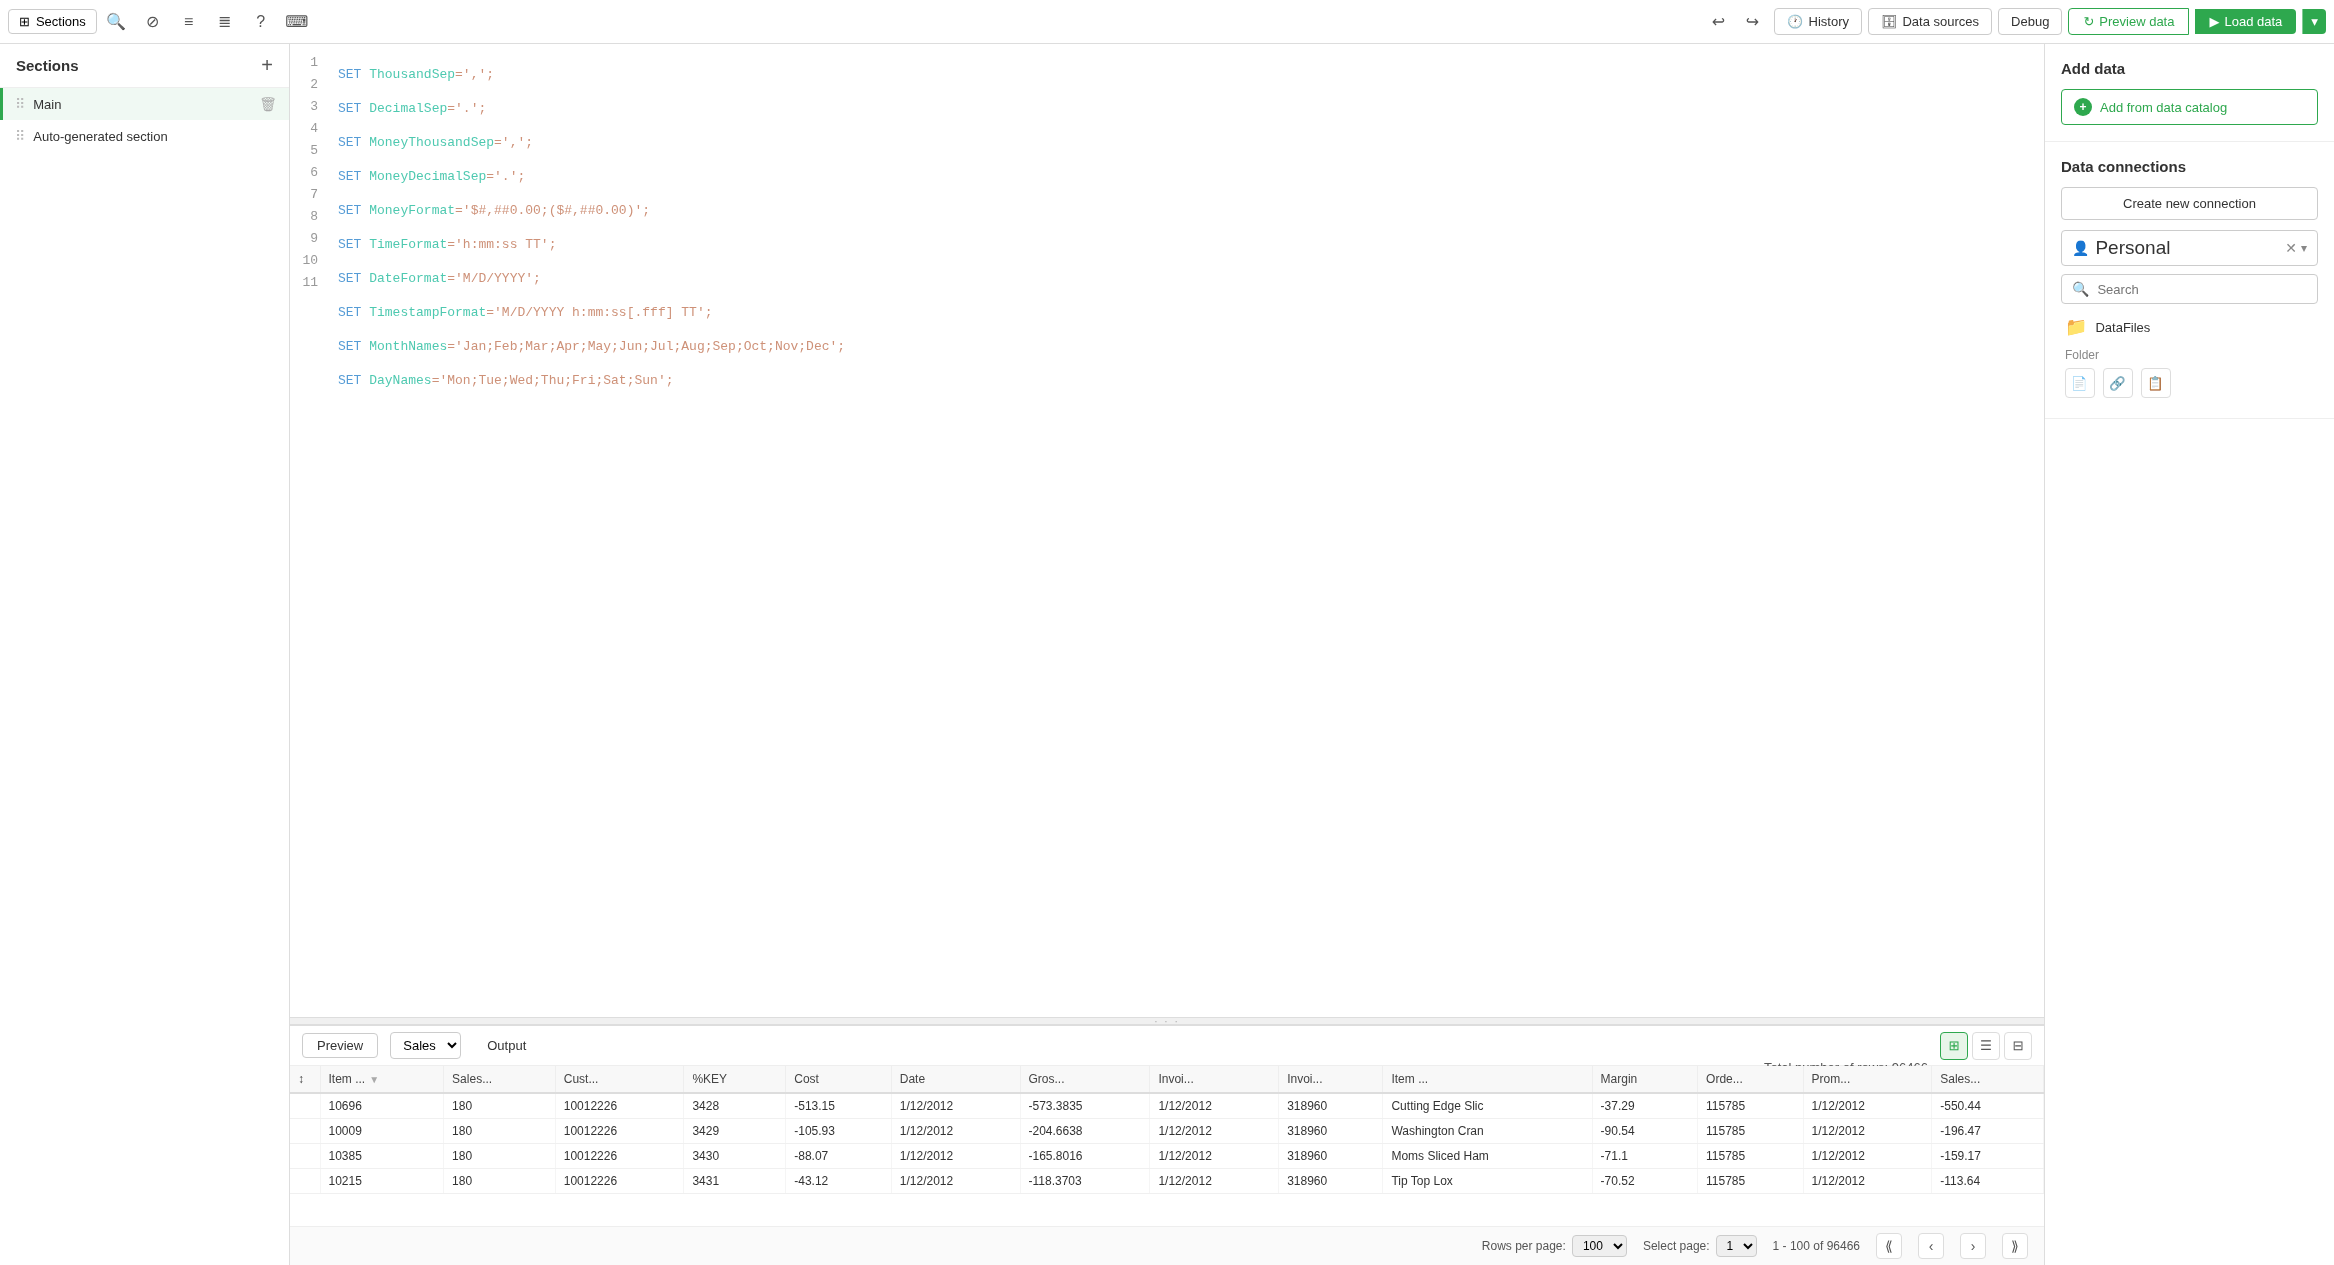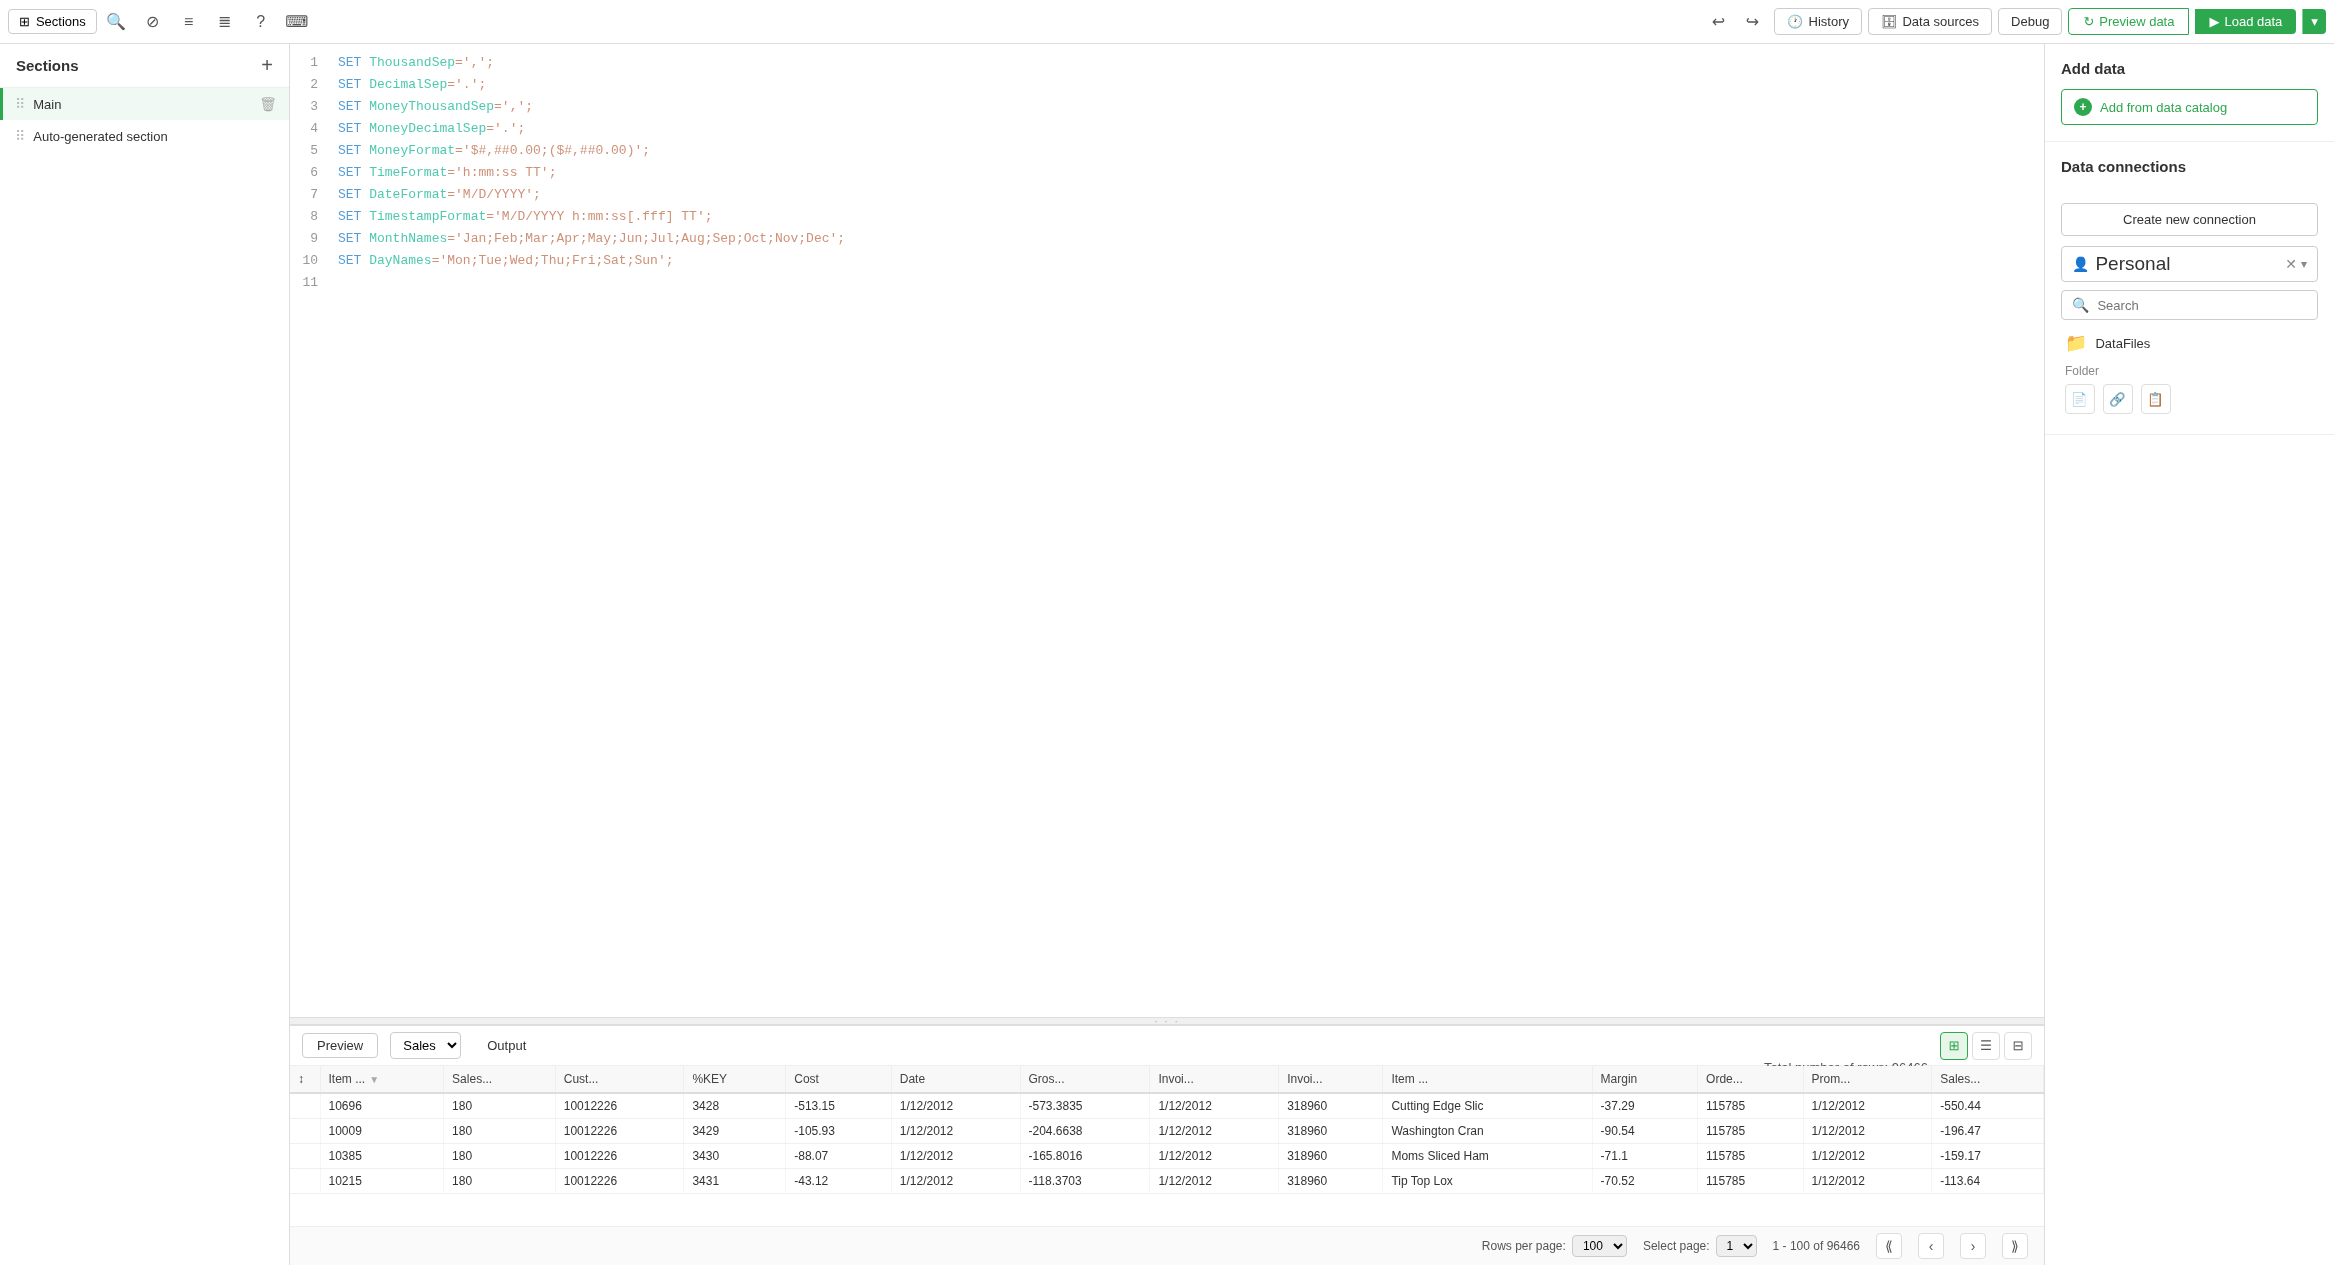--- a/index.html
+++ b/index.html
@@ -93,21 +93,21 @@
       line-height: 22px; text-align: right; user-select: none; min-width: 40px; background: #fff;
     }
     .line-numbers div { height: 22px; }
     .code-content {
       flex: 1; font-family: 'Courier New', monospace; font-size: 13px; line-height: 22px;
       padding: 0 8px; white-space: pre; color: #333;
     }
     .code-content .kw { color: #569cd6; }
     .code-content .var { color: #4ec9b0; }
     .code-content .str { color: #ce9178; }
-    .code-content .line { height: 22px; }
+    .code-content .line { height: 22px; margin-top: 12px; }
 
     
     .resize-handle-h {
       height: 8px; background: #f0f0f0; cursor: row-resize; display: flex; align-items: center; justify-content: center;
       border-top: 1px solid #ddd; border-bottom: 1px solid #ddd; flex-shrink: 0;
     }
     .resize-dots { color: #aaa; font-size: 10px; letter-spacing: 2px; }
 
     
     .right-panel {
@@ -117,21 +117,21 @@
     .right-panel-title { font-size: 15px; font-weight: 600; color: #333; margin-bottom: 12px; }
     .add-from-catalog-btn {
       display: flex; align-items: center; gap: 8px; width: 100%;
       padding: 8px 12px; border: 1px solid #2ea84e; border-radius: 4px;
       background: #fff; cursor: pointer; font-size: 13px; color: #2ea84e; font-weight: 500;
     }
     .add-catalog-icon { color: #2ea84e; font-size: 18px; }
     .data-connections-title { font-size: 15px; font-weight: 600; color: #333; margin-bottom: 12px; }
     .create-connection-btn {
       width: 100%; padding: 8px 12px; border: 1px solid #ccc; border-radius: 4px;
-      background: #fff; cursor: pointer; font-size: 13px; color: #333; margin-top: 16px;
+      background: #fff; cursor: pointer; font-size: 13px; color: #333;
     }
     .personal-selector {
       display: flex; align-items: center; justify-content: space-between;
       border: 1px solid #ccc; border-radius: 4px; padding: 6px 10px; margin-top: 10px; cursor: pointer;
     }
     .personal-left { display: flex; align-items: center; gap: 6px; }
     .personal-icon { color: #888; font-size: 14px; }
     .personal-label { font-size: 19px; color: #333; }
     .selector-actions { display: flex; gap: 4px; align-items: center; }
     .close-icon { color: #888; font-size: 14px; cursor: pointer; }

